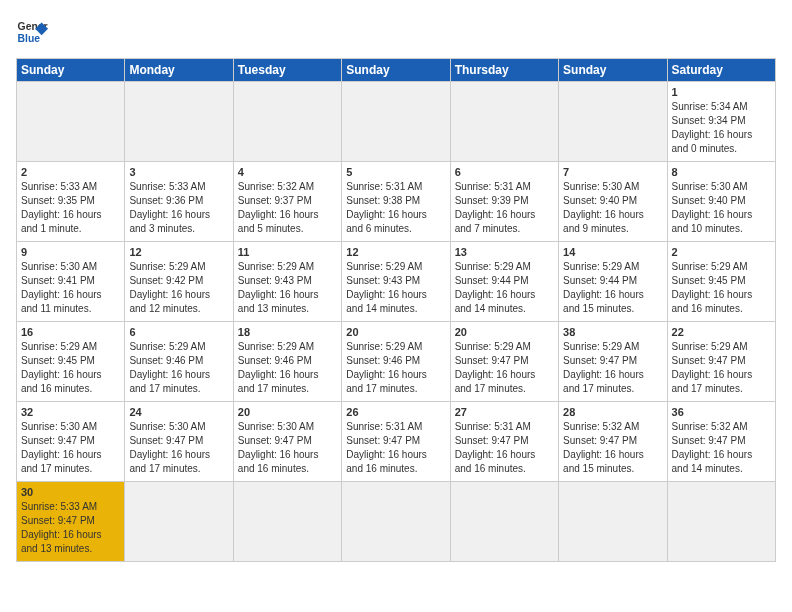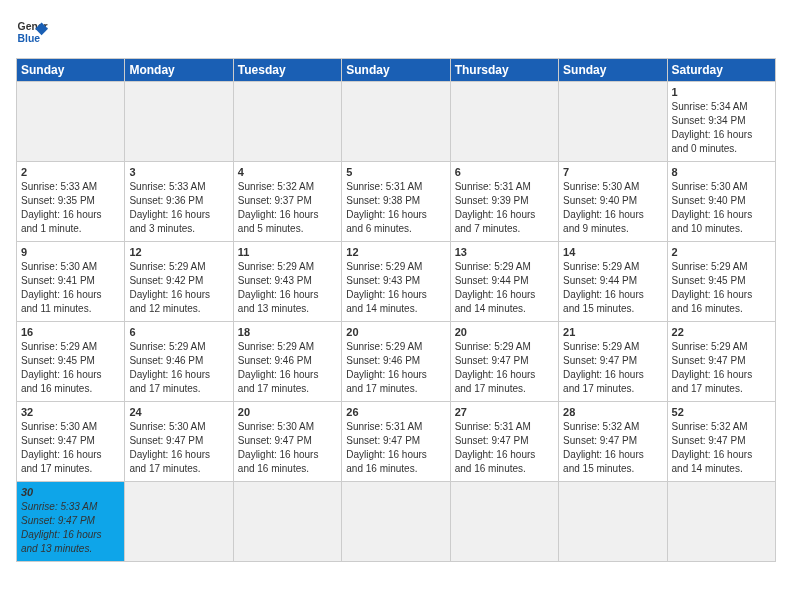--- a/index.html
+++ b/index.html
@@ -71,22 +71,21 @@
     }
     .day-info {
       font-size: 10px;
       line-height: 1.4;
       color: #333;
     }
     tbody tr:last-child td {
       background: #f0f0f0;
     }
     tbody tr:last-child td.has-data {
-      background: #0ea5e9;
-      font-style: italic;
+      background: #eab308;
     }
   </style>
 </head>
 <body>
 
 <div class="header-area">
   <div class="logo">
     <svg class="logo-icon" viewBox="0 0 40 40" xmlns="http://www.w3.org/2000/svg">
       <text x="2" y="18" font-size="13" font-weight="bold" fill="#333">General</text>
       <text x="2" y="32" font-size="13" font-weight="bold" fill="#1a5fb4">Blue</text>
@@ -264,21 +263,21 @@
 and 17 minutes.</div>
         </td>
         <td>
           <div class="day-number">20</div>
           <div class="day-info" style="white-space: pre-line;">Sunrise: 5:29 AM
 Sunset: 9:47 PM
 Daylight: 16 hours
 and 17 minutes.</div>
         </td>
         <td>
-          <div class="day-number">21</div>
+          <div class="day-number">38</div>
           <div class="day-info" style="white-space: pre-line;">Sunrise: 5:29 AM
 Sunset: 9:47 PM
 Daylight: 16 hours
 and 17 minutes.</div>
         </td>
         <td>
           <div class="day-number">22</div>
           <div class="day-info" style="white-space: pre-line;">Sunrise: 5:29 AM
 Sunset: 9:47 PM
 Daylight: 16 hours
@@ -322,21 +321,21 @@
 and 16 minutes.</div>
         </td>
         <td>
           <div class="day-number">28</div>
           <div class="day-info" style="white-space: pre-line;">Sunrise: 5:32 AM
 Sunset: 9:47 PM
 Daylight: 16 hours
 and 15 minutes.</div>
         </td>
         <td>
-          <div class="day-number">52</div>
+          <div class="day-number">36</div>
           <div class="day-info" style="white-space: pre-line;">Sunrise: 5:32 AM
 Sunset: 9:47 PM
 Daylight: 16 hours
 and 14 minutes.</div>
         </td>
       </tr>
       <tr>
         <td class="has-data">
           <div class="day-number">30</div>
           <div class="day-info" style="white-space: pre-line;">Sunrise: 5:33 AM

